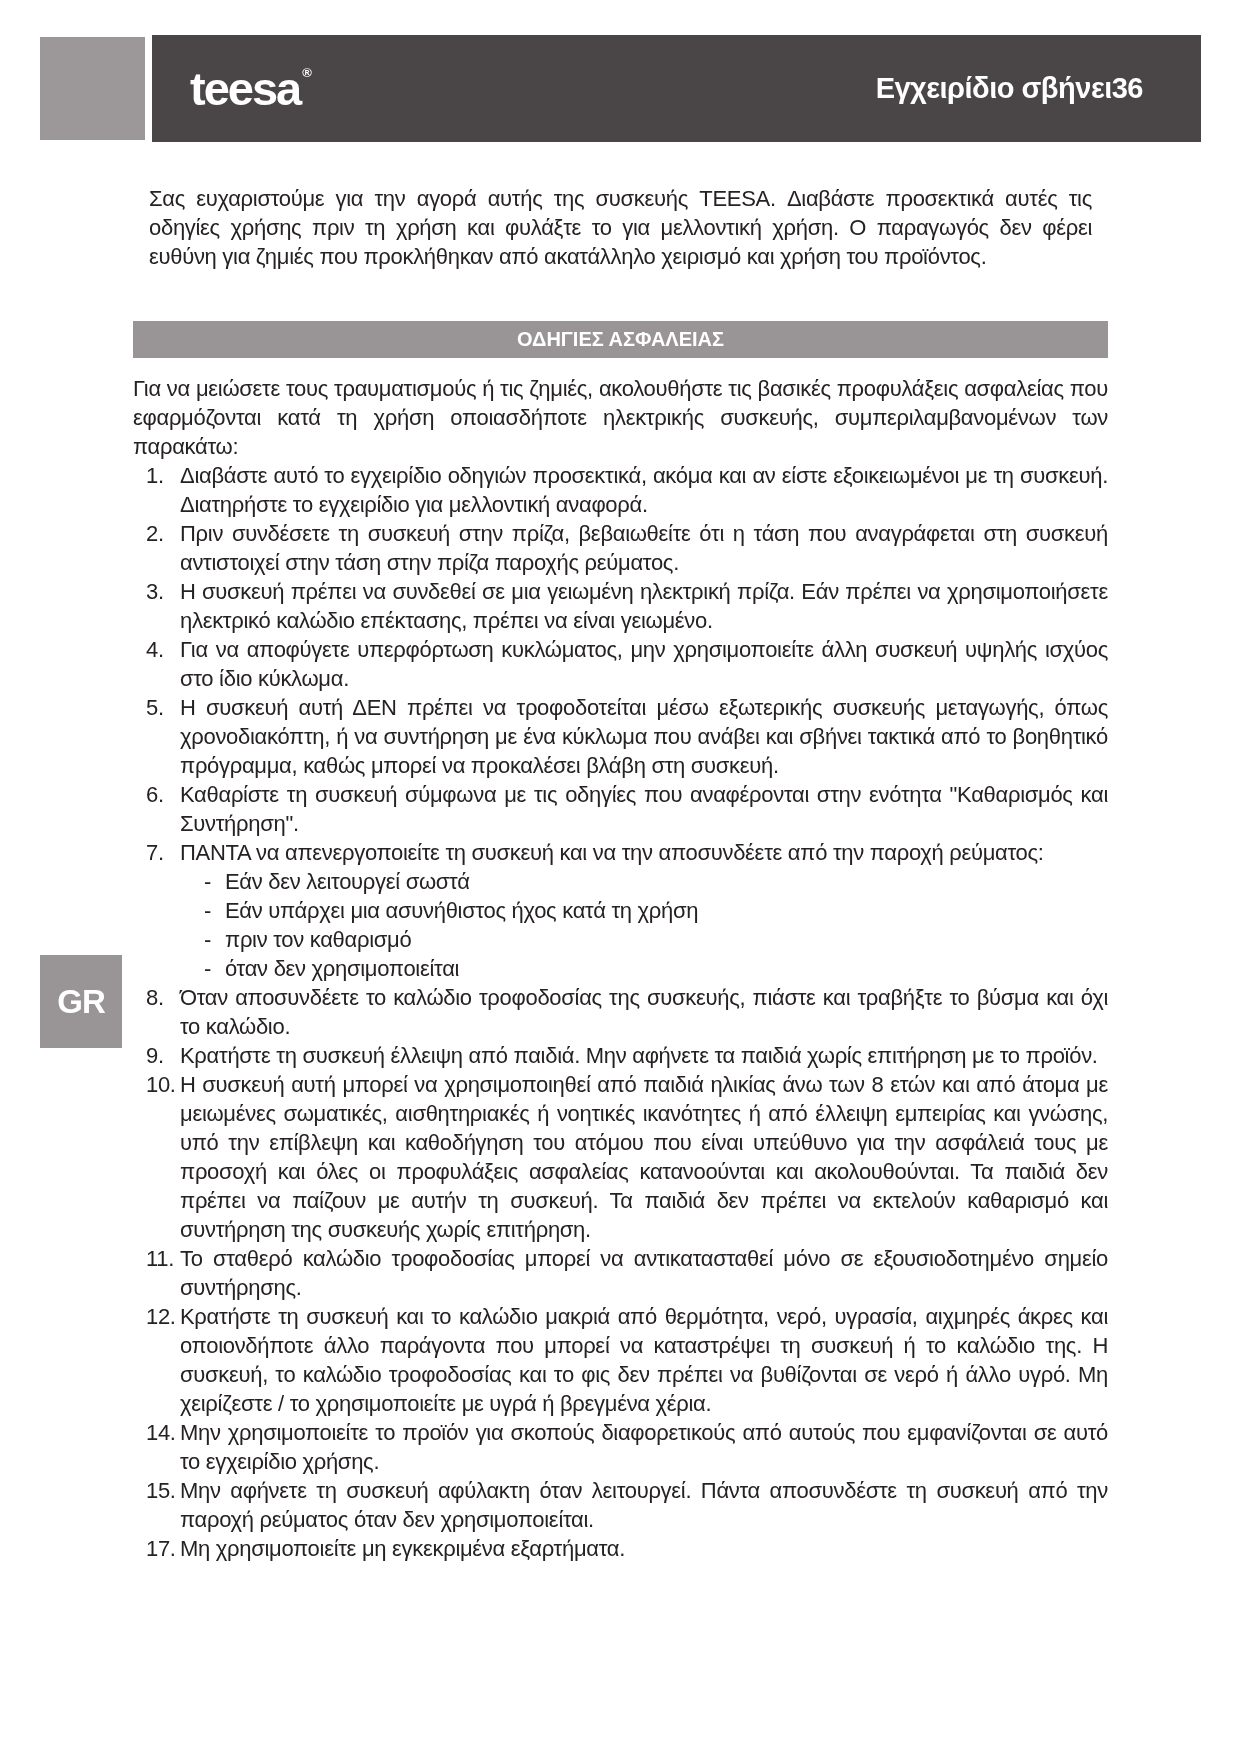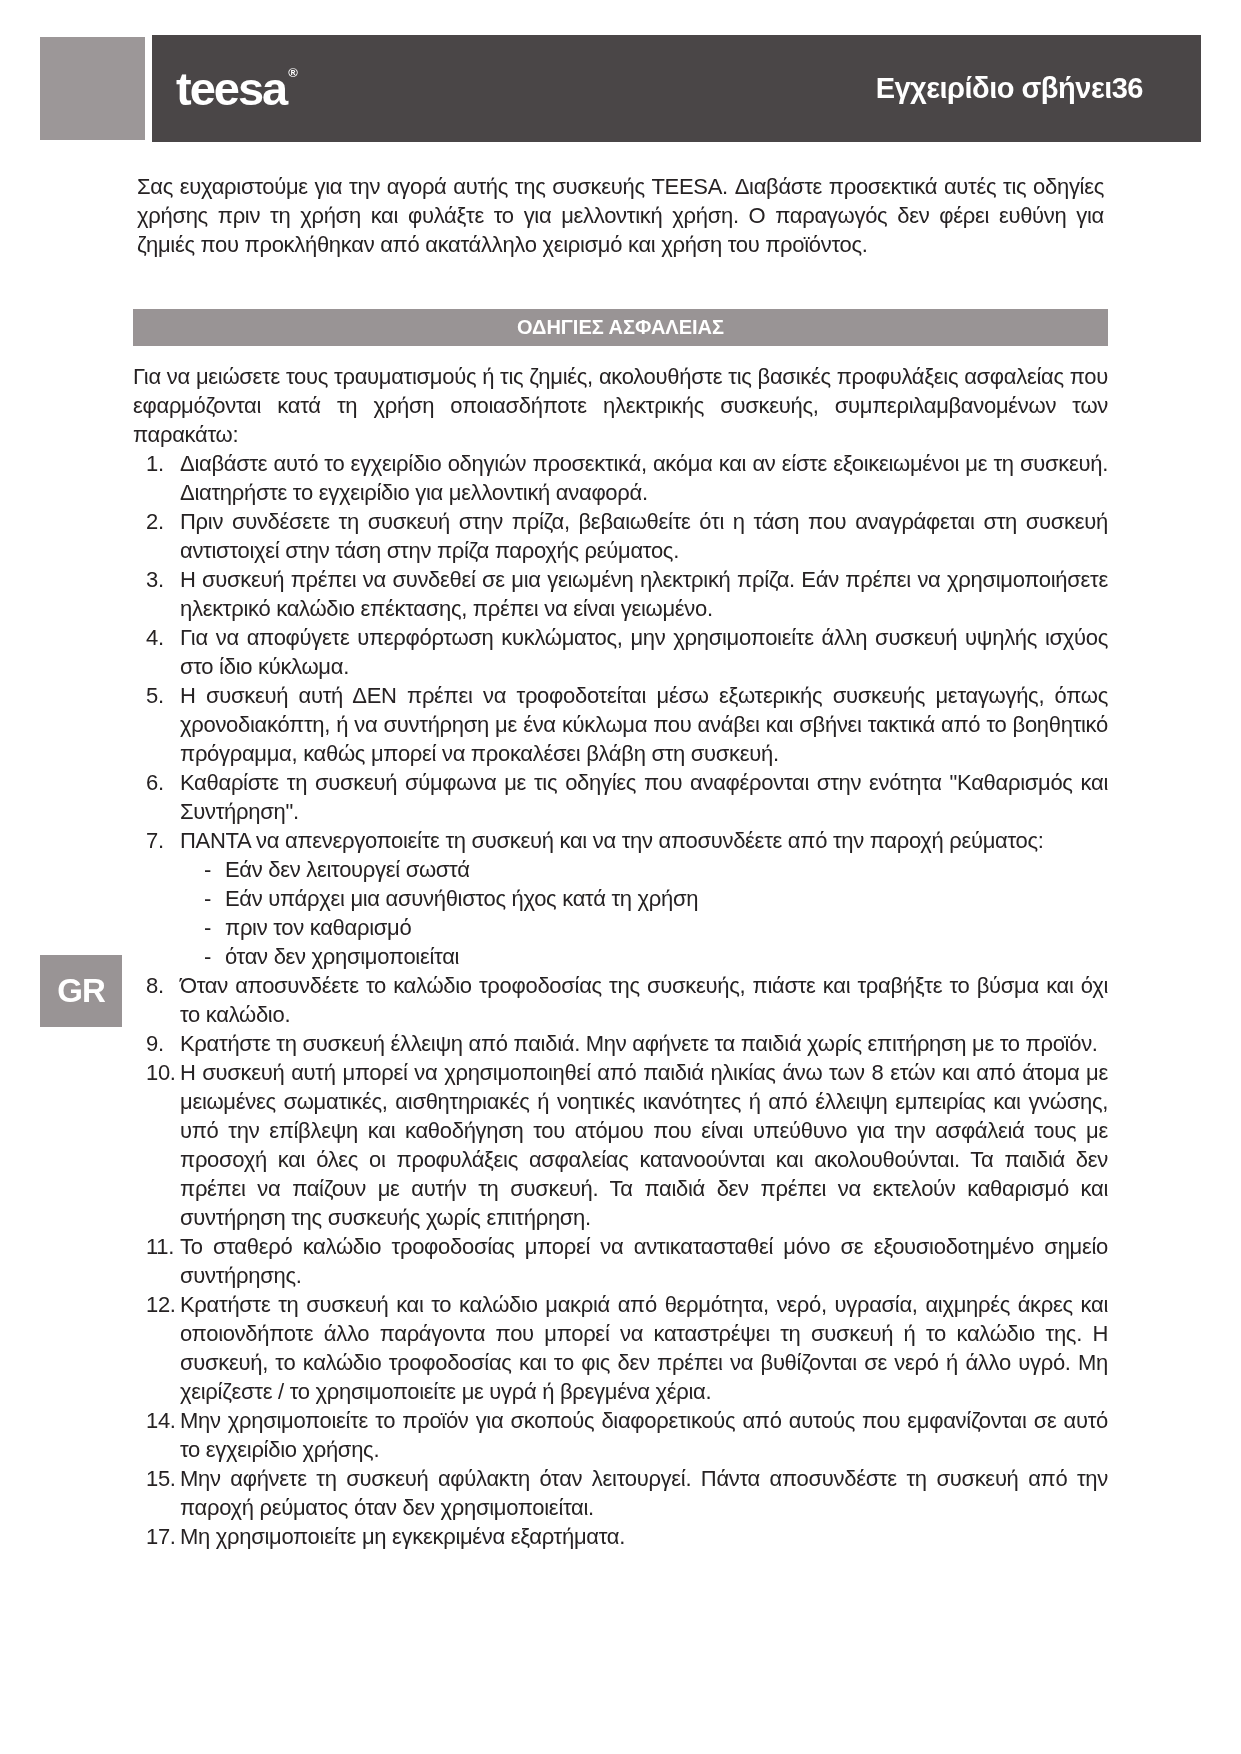--- a/index.html
+++ b/index.html
@@ -15,49 +15,49 @@
 
   
   .corner-square{
     position:absolute;left:40px;top:37px;width:105px;height:103px;
     background:#9c9798;
   }
   .header-bar{
     position:absolute;left:152px;top:35px;width:1049px;height:107px;
     background:#4a4647;
     display:flex;align-items:center;justify-content:space-between;
-    box-sizing:border-box;padding:0 58px 0 24px;
+    box-sizing:border-box;padding:0 58px 0 38px;
   }
   .logo{
     color:#ffffff;font-weight:bold;font-size:47px;letter-spacing:-2px;
     line-height:1;position:relative;
   }
   .logo .reg{
     font-size:13px;letter-spacing:0;vertical-align:28px;margin-left:2px;
   }
   .header-title{
     color:#ffffff;font-weight:bold;font-size:29px;letter-spacing:-0.5px;
     white-space:nowrap;
   }
 
   
   .gr-tab{
-    position:absolute;left:40px;top:955px;width:82px;height:72px;
+    position:absolute;left:40px;top:955px;width:82px;height:93px;
     background:#999495;color:#ffffff;
     display:flex;align-items:center;justify-content:center;
     font-weight:bold;font-size:33px;letter-spacing:-1px;
   }
 
   
   .content{
     position:absolute;left:133px;top:168px;width:975px;
     font-size:22px;line-height:29px;letter-spacing:-0.3px;
     text-align:justify;
   }
-  .intro{margin:4px;}
+  .intro{margin:16px;}
   .banner{
     margin-top:50px;height:37px;background:#999495;
     display:flex;align-items:center;justify-content:center;
     color:#ffffff;font-weight:bold;font-size:20px;letter-spacing:0;
     text-align:center;
   }
   .lead{margin:16px 0 0 0;}
   .safety-list{margin:0;padding:0;}
   .item{position:relative;padding-left:47px;}
   .item .num{position:absolute;left:13px;top:0;}

